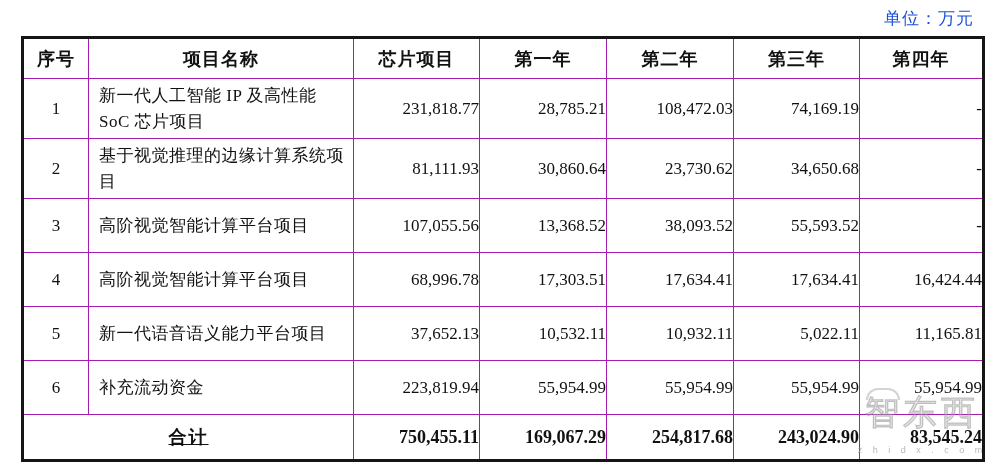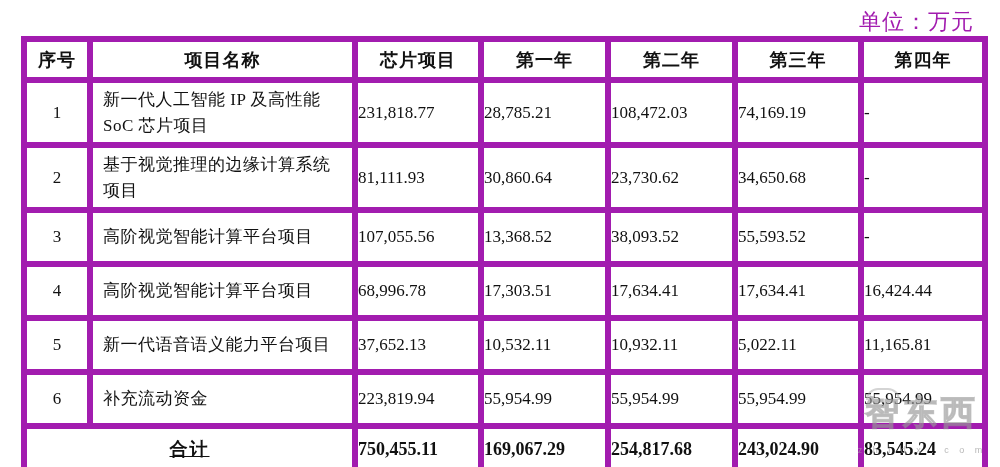--- a/index.html
+++ b/index.html
@@ -8,56 +8,56 @@
     background: #ffffff;
     font-family: "Liberation Serif", "DejaVu Serif", serif;
     color: #111111;
     overflow: hidden;
     position: relative;
   }
   .unit-label {
     position: absolute;
     top: 7px;
     right: 26px;
-    font-size: 22px;
+    font-size: 17px;
     letter-spacing: 1px;
-    color: #a21caf;
+    color: #1d4ed8;
   }
   table.invest-table {
     position: absolute;
     left: 21px;
     top: 36px;
     width: 961px;
     border-collapse: collapse;
     table-layout: fixed;
     border: 3px solid #151515;
     font-size: 17px;
   }
   table.invest-table td, table.invest-table th {
-    border: 6px solid #a21caf;
+    border: 1px solid #a21caf;
     vertical-align: middle;
     overflow: hidden;
     margin-left: 12px;
   }
   tr.header-row th {
     font-weight: bold;
     font-size: 18px;
     text-align: center;
     height: 41px;
     letter-spacing: 1px;
   }
   td.cell-no { text-align: center; }
   td.cell-name {
     text-align: left;
     padding: 4px 8px 4px 10px;
     line-height: 1.5;
     letter-spacing: 0.5px;
   }
   td.cell-num {
-    padding-right: 9px;
+    text-align: right;
     white-space: nowrap;
   }
   tr.data-row-tall td { height: 59px; }
   tr.data-row td { height: 54px; }
   tr.total-row td {
     height: 46px;
     font-weight: bold;
     font-size: 18px;
   }
   tr.total-row td.cell-label {
@@ -69,21 +69,21 @@
     position: absolute;
     right: 8px;
     top: 388px;
     width: 140px;
     text-align: center;
     pointer-events: none;
     z-index: 5;
   }
   .watermark .wm-logo {
     font-size: 34px;
-    font-weight: bold;
+    font-weight: normal;
     letter-spacing: 4px;
     color: rgba(165,165,165,0.28);
     -webkit-text-stroke: 1.2px rgba(150,150,150,0.55);
     line-height: 1.1;
   }
   .watermark .wm-arc {
     display: block;
     width: 34px; height: 12px;
     margin: 0 auto -6px 14px;
     border: 2px solid rgba(160,160,160,0.45);

